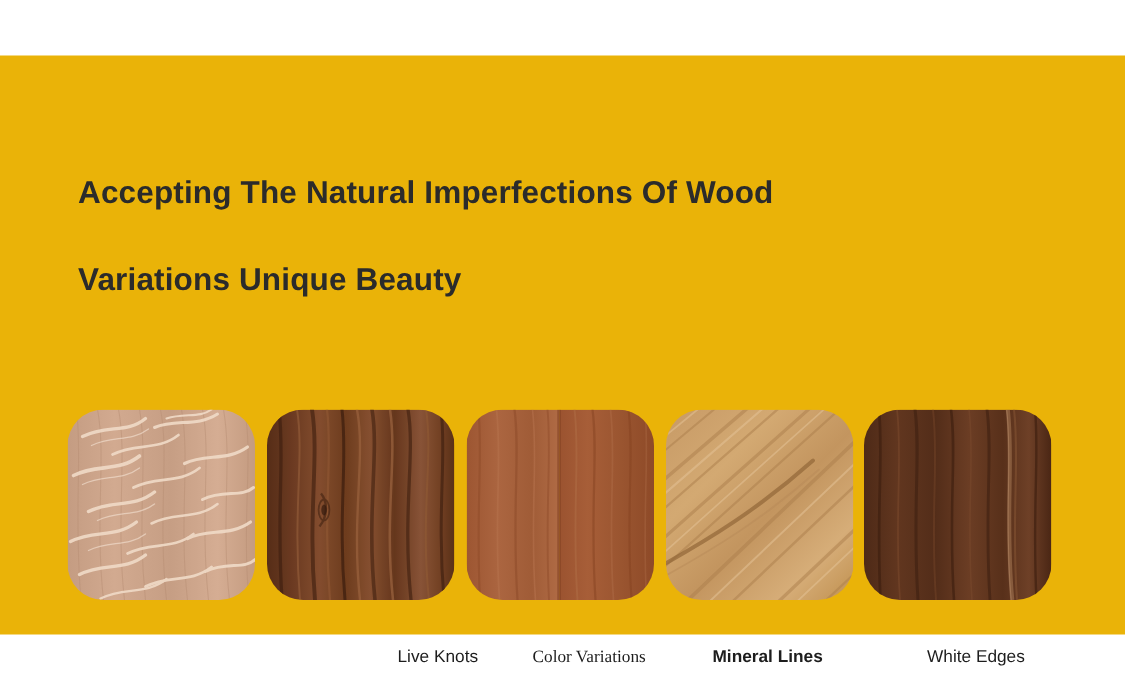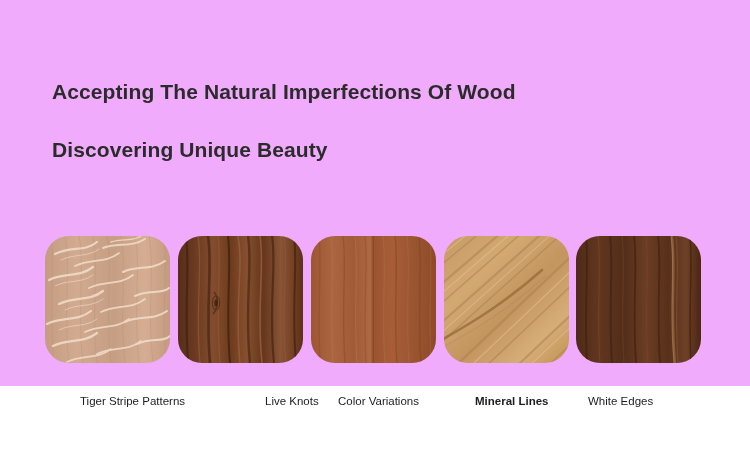--- a/index.html
+++ b/index.html
@@ -12,21 +12,22 @@
     background: #ffffff;
     font-family: "Liberation Sans", sans-serif;
     overflow: hidden;
     position: relative;
   }
 
   #page {
     position: relative;
     width: 750px;
     height: 386px;
-    background: #f0abfc;
+    background: #eab308;
+    margin-top: 37px;
   }
 
   
   .heading-block {
     position: absolute;
     left: 52px;
     top: 76px;
     width: 620px;
   }
   .heading-line {
@@ -79,21 +80,21 @@
     white-space: nowrap;
   }
 </style>
 </head>
 <body>
 
 <div id="page">
 
   <div class="heading-block">
     <div class="heading-line">Accepting The Natural Imperfections Of Wood</div>
-    <div class="heading-line second">Discovering Unique Beauty</div>
+    <div class="heading-line second">Variations Unique Beauty</div>
   </div>
 
   <div class="swatch-strip">
 
     <div class="swatch-cell" style="left:0px;">
       <div class="swatch">
         <svg viewBox="0 0 125 127" preserveAspectRatio="none">
           <defs>
             <linearGradient id="g1base" x1="0" y1="0" x2="1" y2="0">
               <stop offset="0%" stop-color="#c49c82"></stop>
@@ -297,19 +298,18 @@
             <path d="M114,0 C117,30 112,68 115,127" stroke="#3a1d0e" stroke-width="1.6" opacity="0.6"></path>
           </g>
           <path d="M96,0 C100,34 94,72 99,127" stroke="#a87a56" stroke-width="2.4" fill="none" opacity="0.55"></path>
           <path d="M95,0 C99,34 93,72 98,127" stroke="#c79b76" stroke-width="1" fill="none" opacity="0.4"></path>
         </svg>
       </div>
     </div>
 
   </div>
 
-  <div class="label" style="left:80px;">Tiger Stripe Patterns</div>
   <div class="label" style="left:221px;padding-left:44px;">Live Knots</div>
-  <div class="label" style="left:338px;">Color Variations</div>
+  <div class="label" style="left:355px;font-family:Liberation Serif, serif;">Color Variations</div>
   <div class="label" style="left:475px;font-weight:bold;">Mineral Lines</div>
-  <div class="label" style="left:588px;">White Edges</div>
+  <div class="label" style="left:618px;">White Edges</div>
 
 </div>
 
 </body></html>

